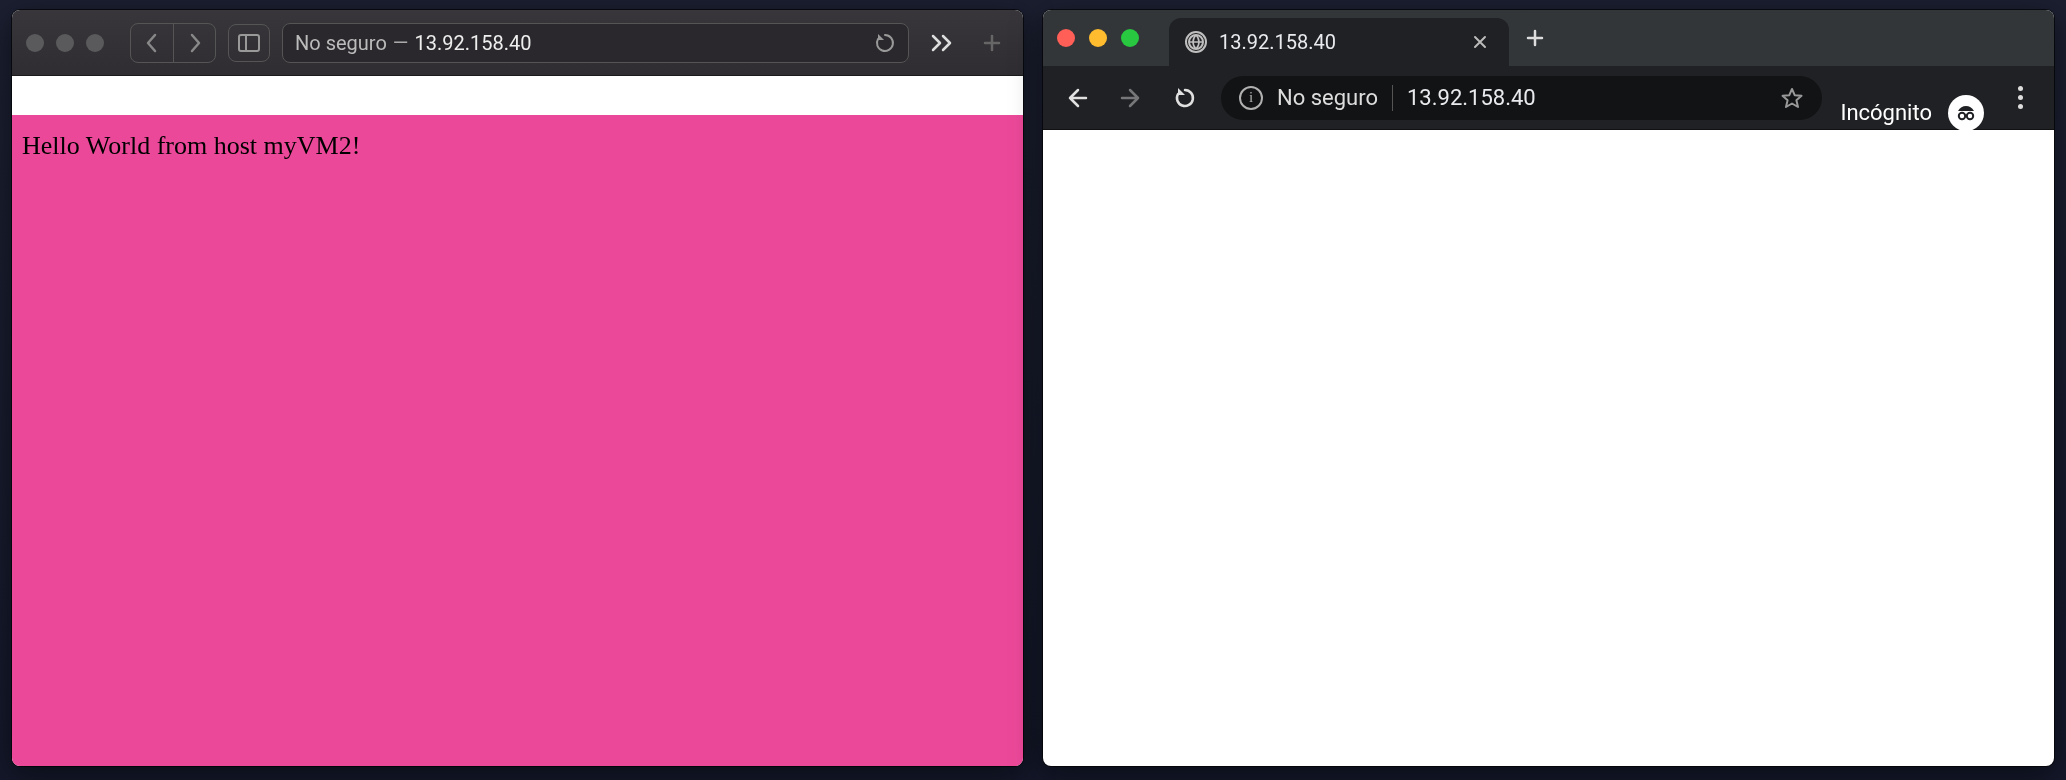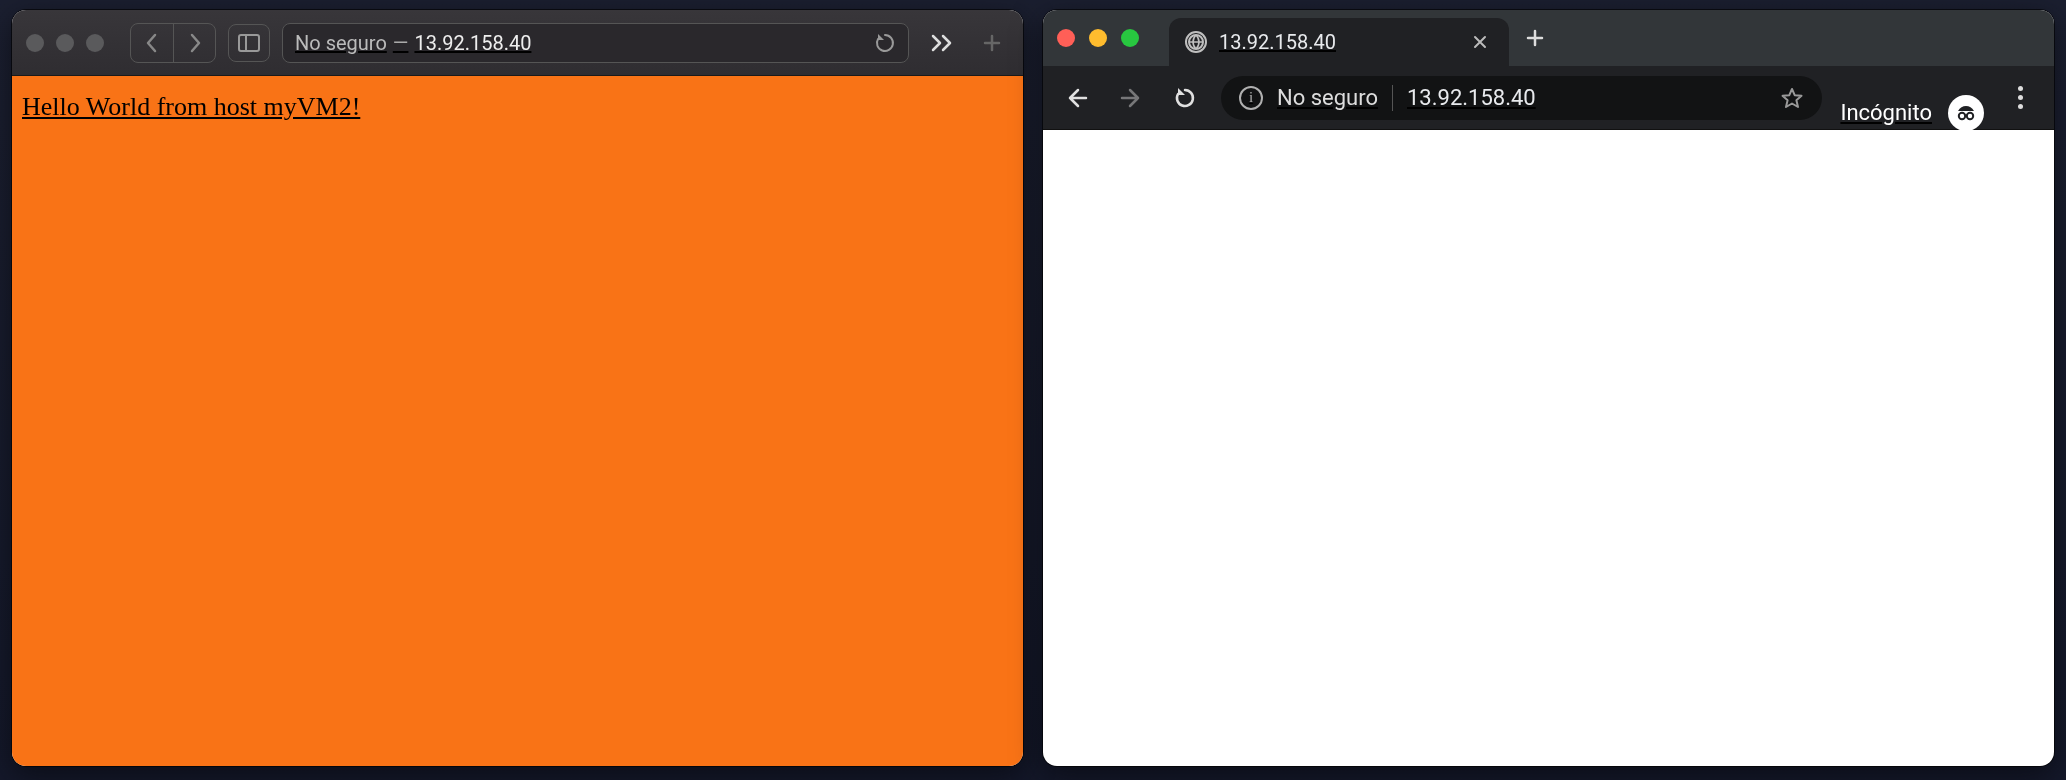--- a/index.html
+++ b/index.html
@@ -21,35 +21,35 @@
     background: linear-gradient(#1b1f30, #14182a);
     font-family: -apple-system, BlinkMacSystemFont, "Segoe UI", Roboto, Helvetica, Arial, sans-serif;
     display: flex;
     gap: 20px;
     padding: 10px 12px 14px 12px;
   }
 
   
   .window {
     flex: 1 1 0;
-    border-radius: 14px;
+    border-radius: 8px;
     overflow: hidden;
     box-shadow: 0 0 0 1px rgba(0,0,0,.6), 0 8px 30px rgba(0,0,0,.5);
     display: flex;
     flex-direction: column;
     background: var(--page-bg);
-    text-decoration: underline;
   }
   .page-body {
     flex: 1;
-    background: #f97316;
+    background: #ec4899;
     padding: 16px 10px;
     font-family: "Times New Roman", Times, serif;
     font-size: 26px;
     color: #000;
+    margin-top: 39px;
   }
 
   
   .safari-toolbar {
     height: 66px;
     background: linear-gradient(var(--safari-chrome), var(--safari-chrome-dark));
     display: flex;
     align-items: center;
     padding: 0 14px;
     gap: 12px;

